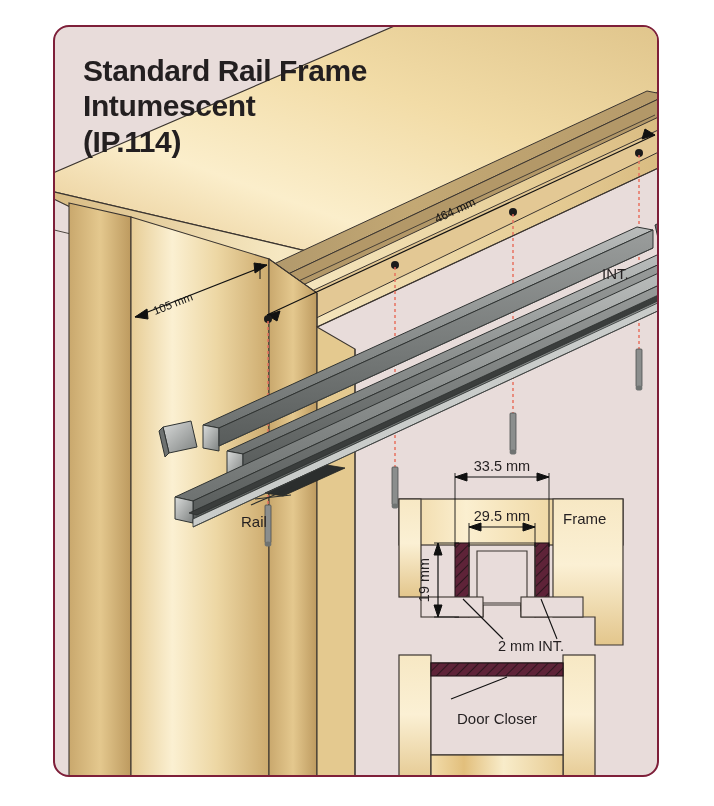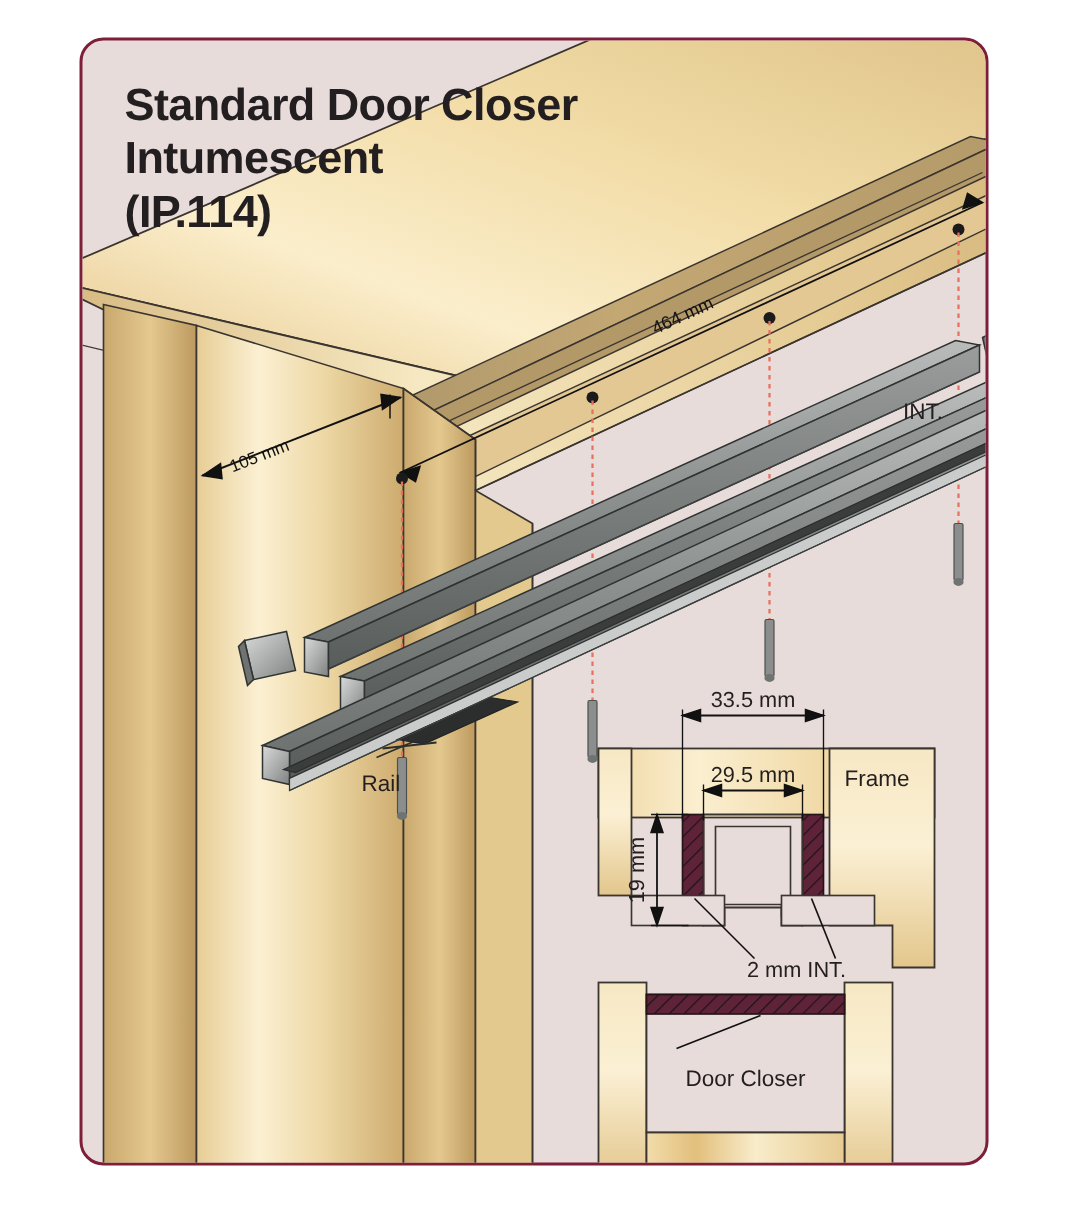--- a/index.html
+++ b/index.html
@@ -33,21 +33,21 @@
     white-space:pre;
     z-index:40;
     pointer-events:none;
   }
 </style>
 </head>
 <body>
 
 <div id="card">
 
-  <div class="ttl"><span>Standard Door Closer</span>
+  <div class="ttl"><span>Standard Rail Frame</span>
 <span>Intumescent</span>
 <span>(IP.114)</span></div>
 
   <div id="stage">
   <svg width="606" height="752" viewBox="0 0 606 752" xmlns="http://www.w3.org/2000/svg">
     <defs>
       <linearGradient id="gTopHead" x1="0" y1="1" x2="1" y2="0">
         <stop offset="0%" stop-color="#e3c287"></stop>
         <stop offset="28%" stop-color="#fbeecb"></stop>
         <stop offset="55%" stop-color="#f2dca7"></stop>

